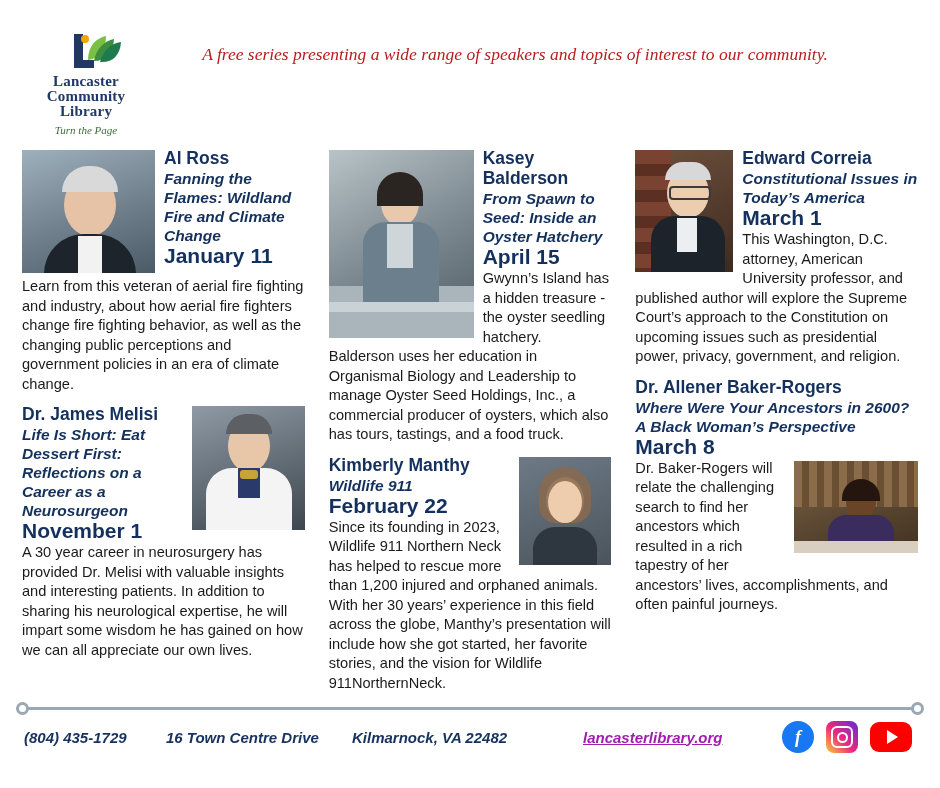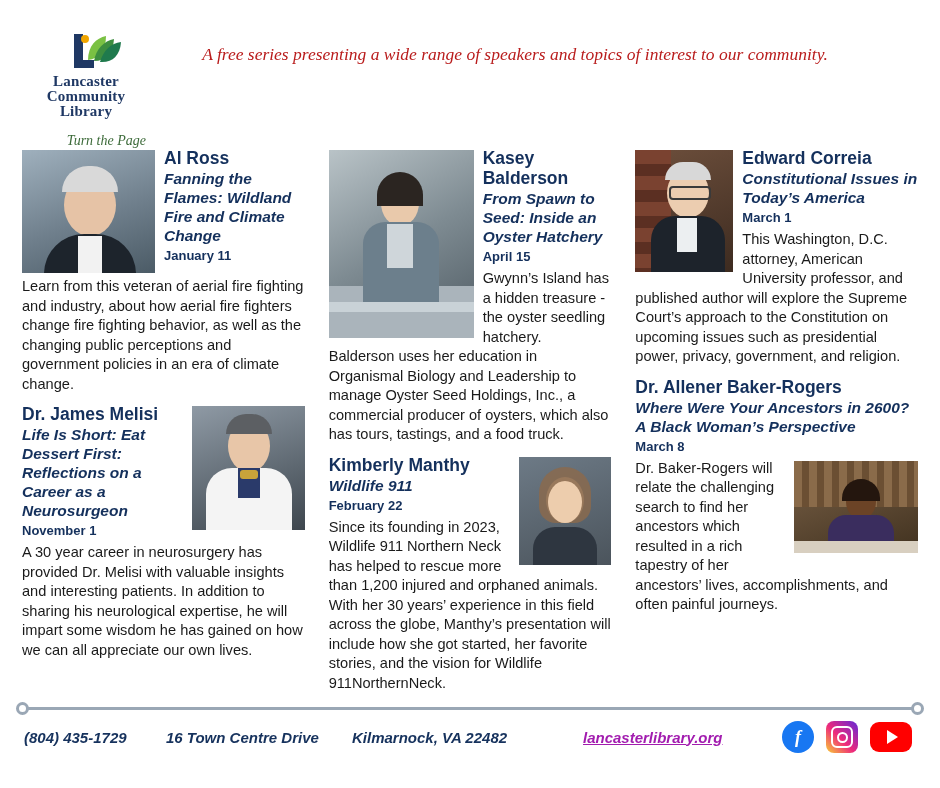--- a/index.html
+++ b/index.html
@@ -44,24 +44,23 @@
     font-family: "Liberation Serif", serif;
     font-size: 15px;
     line-height: 15px;
     font-weight: bold;
     color: #1f3864;
     letter-spacing: .2px;
   }
   .logo-tag {
     font-family: "Liberation Serif", serif;
     font-style: italic;
-    font-size: 14px;
+    font-size: 11px;
     color: #3d6b3a;
-    margin-top: 14px;
-    text-align: right;
+    margin-top: 5px;
   }
   .tagline {
     position: absolute;
     left: 130px;
     top: 44px;
     width: 770px;
     text-align: center;
     font-family: "Liberation Serif", serif;
     font-style: italic;
     font-size: 17.5px;
@@ -129,21 +128,21 @@
   }
   .talk-title {
     font-size: 15.5px;
     font-weight: bold;
     font-style: italic;
     color: #14305c;
     line-height: 19px;
     margin: 0 0 1px 0;
   }
   .talk-date {
-    font-size: 13px;
+    font-size: 21px;
     font-weight: bold;
     color: #14305c;
     line-height: 19px;
     margin: 0 0 3px 0;
   }
   .desc {
     font-size: 14.6px;
     line-height: 19.5px;
     color: #1a1a1a;
     margin: 0;

